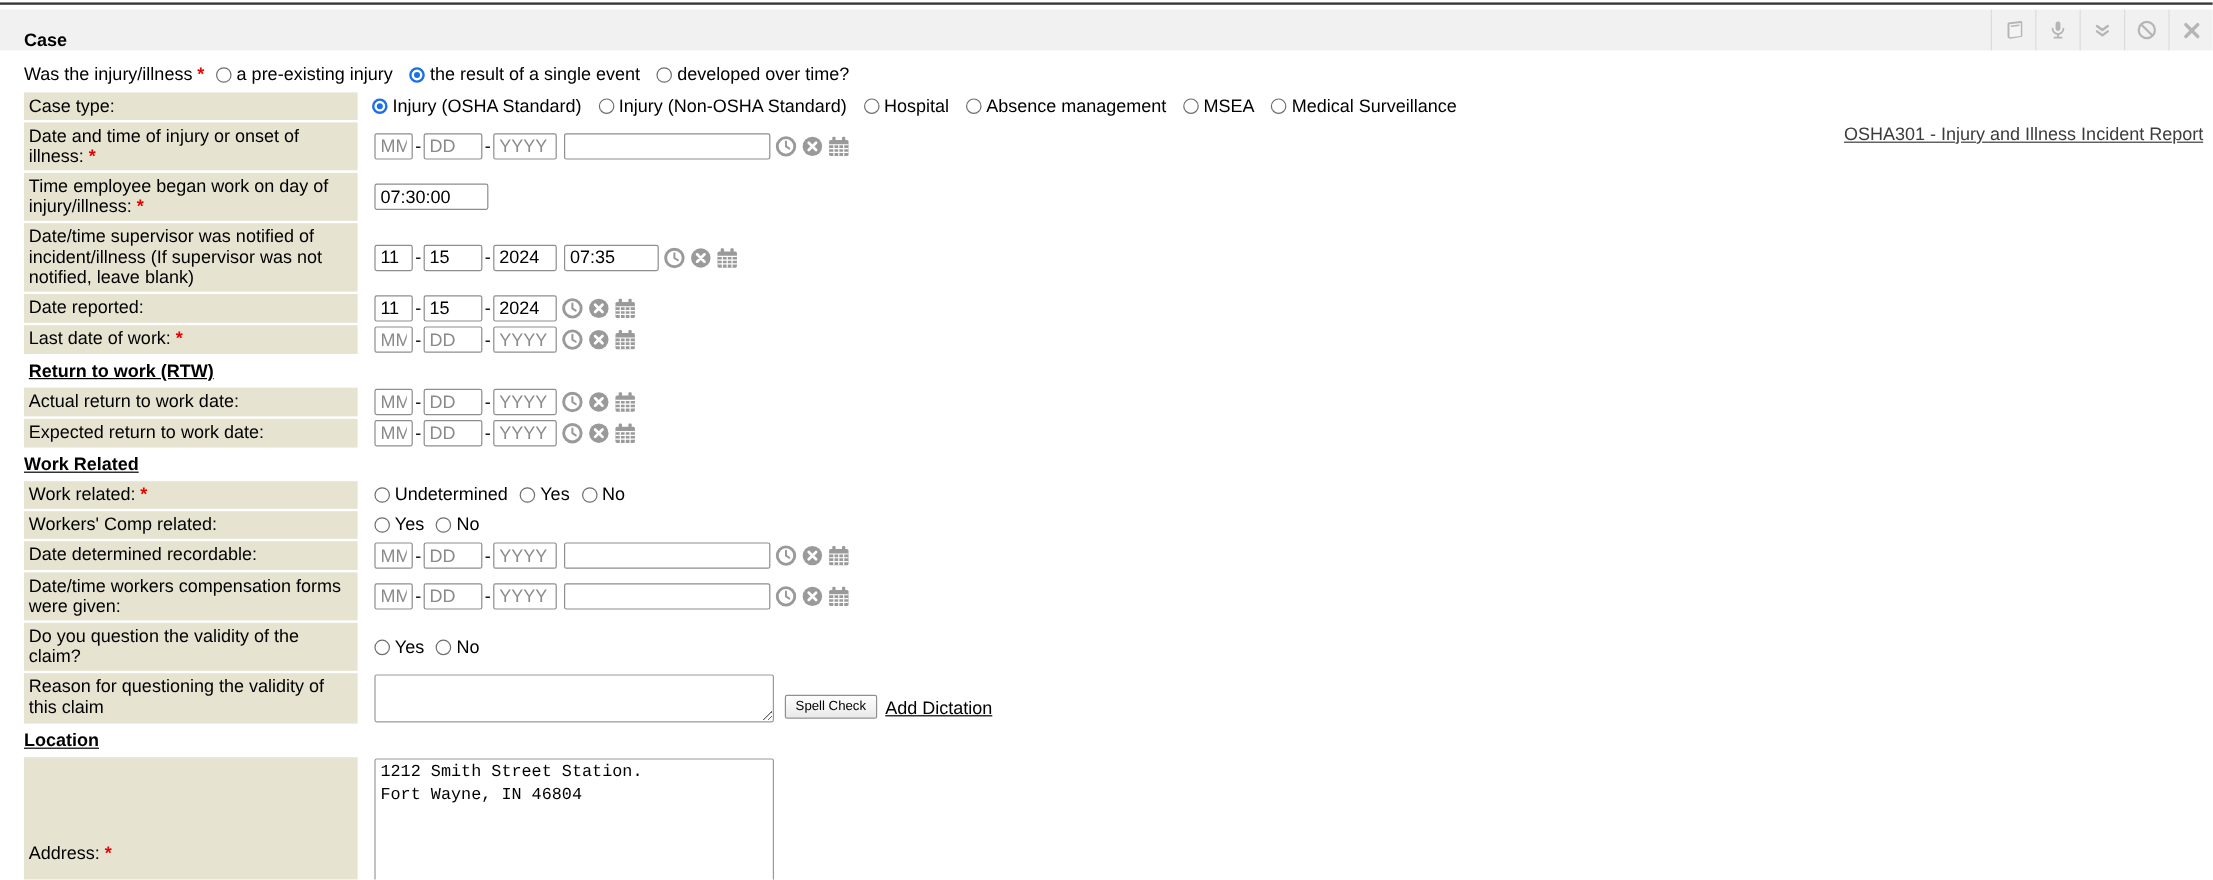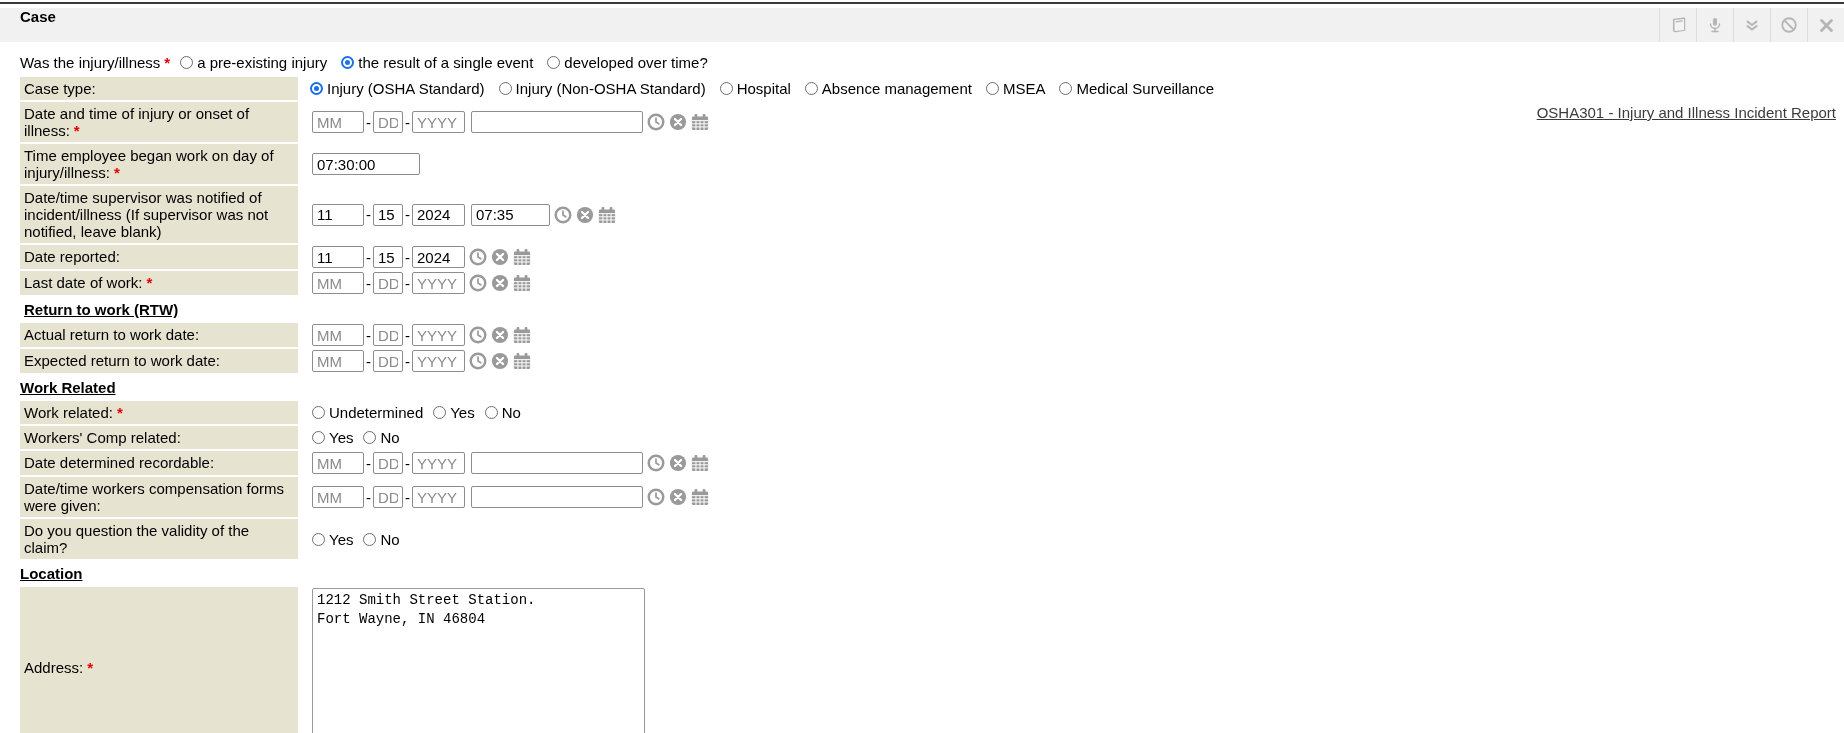--- a/index.html
+++ b/index.html
@@ -6,21 +6,21 @@
   html,body { margin:0; padding:0; }
   body {
     width:1844px; height:733px; overflow:hidden;
     background:#fff; color:#000;
     font-family:"Liberation Sans", sans-serif; font-size:15px;
     position:relative;
   }
   .topline { height:2px; background:#3a3a3a; margin-top:2px; }
   .titlebar {
     margin-top:4px; height:34px; background:#f1f1f1;
-    display:flex; align-items:flex-start; justify-content:space-between;
+    display:flex; align-items:flex-end; justify-content:space-between;
   }
   .titlebar .title { font-weight:bold; padding-left:20px; font-size:15px; }
   .tb-icons { display:flex; height:100%; }
   .tb-btn {
     width:37px; height:100%; display:flex; align-items:center; justify-content:center;
     border-left:1px solid #dcdcdc; cursor:pointer;
   }
   .tb-btn svg { display:block; }
 
   .form { margin:9px 0 0 20px; width:1500px; }
@@ -37,26 +37,26 @@
   }
   .plain-row { display:flex; align-items:flex-end; padding:3px 0 4px 0; margin-bottom:2px; }
 
   
   .ti {
     border:1px solid #8d8d8d; border-radius:2px; height:22px;
     font-family:"Liberation Sans", sans-serif; font-size:15px;
     padding:0 4px; color:#000; background:#fff;
   }
   .ti::placeholder { color:#8a8a8a; opacity:1; }
-  .ti-mm { width:52px; }
-  .ti-dd { width:30px; }
+  .ti-mm { width:32px; }
+  .ti-dd { width:49px; }
   .ti-yyyy { width:53px; }
   .ti-time { width:79px; margin-left:6px; }
   .ti-time-blank { width:172px; margin-left:6px; }
-  .ti-clock { width:108px; }
+  .ti-clock { width:95px; }
   .dash { margin:0 2px; color:#000; }
 
   .icon-btn { margin-left:4px; display:inline-flex; cursor:pointer; }
   .icon-btn:first-of-type { margin-left:8px; }
 
   
   .ropt { display:inline-flex; align-items:center; margin-right:14px; cursor:pointer; }
   .radio {
     width:13px; height:13px; border:1px solid #6d6d6d; border-radius:50%;
     background:#fff; display:inline-block; margin-right:4px; flex-shrink:0; position:relative;
@@ -511,20 +511,28 @@
           <span class="radio"></span>
           <span>Yes</span>
         </label>
       <label class="ropt">
           <span class="radio"></span>
           <span>No</span>
         </label>
     </div>
   </div>
 
+  <div class="row">
+    <div class="lbl"><span>Reason for questioning the validity of this claim</span></div>
+    <div class="val val-reason">
+      <textarea class="ta-reason" style=""></textarea>
+      <button class="btn-spell">Spell Check</button>
+      <a class="link-dictation">Add Dictation</a>
+    </div>
+  </div>
 
   <div class="heading">Location</div>
 
 
   <div class="row">
     <div class="lbl" style="display:flex;align-items:center;">
         <span>Address:</span>
         <span class="req">*</span>
       </div>
     <div class="val" style="align-items:flex-start;">

